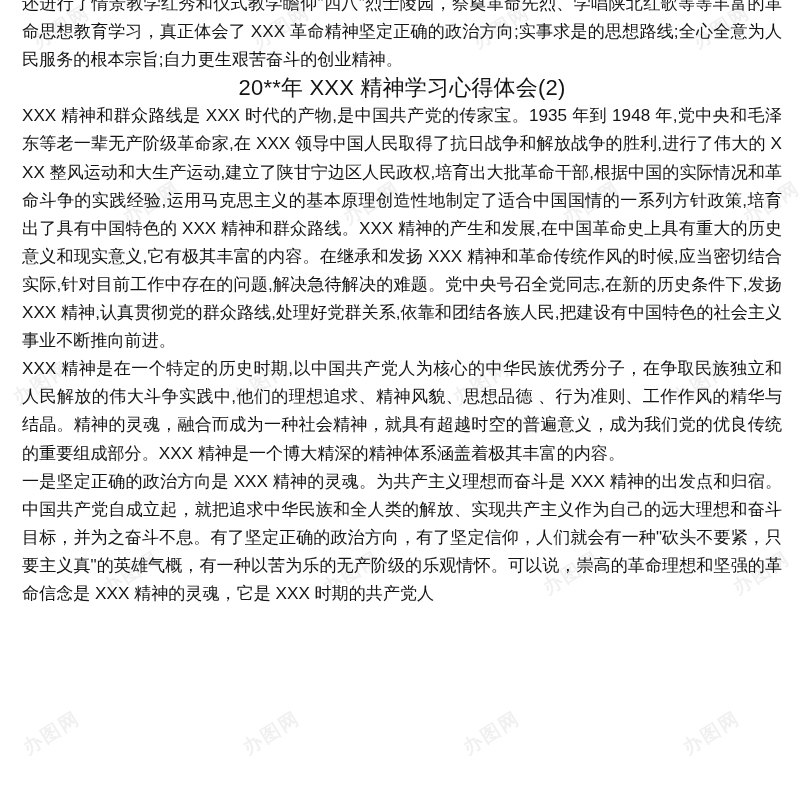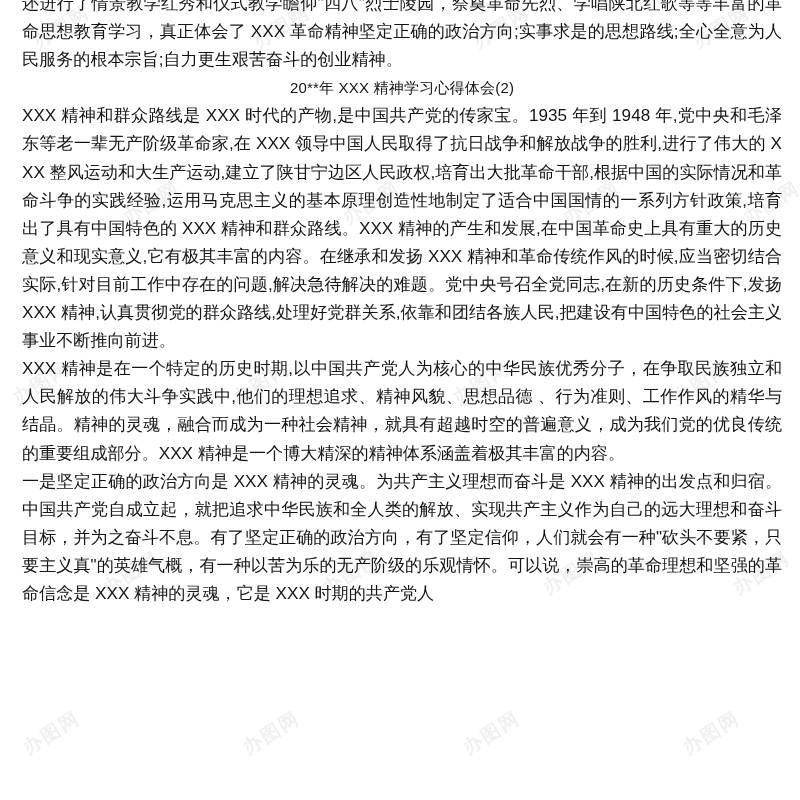--- a/index.html
+++ b/index.html
@@ -71,21 +71,21 @@
     color: #141414;
     text-indent: 0;
   }
 
   p.para.first-clipped {
     
   }
 
   h1.doc-title {
     margin: 0;
-    font-size: 15px;
+    font-size: 22px;
     line-height: 28.1px;
     font-weight: 400;
     text-align: center;
     color: #141414;
     letter-spacing: 0.2px;
   }
 </style>
 </head>
 <body>
 

